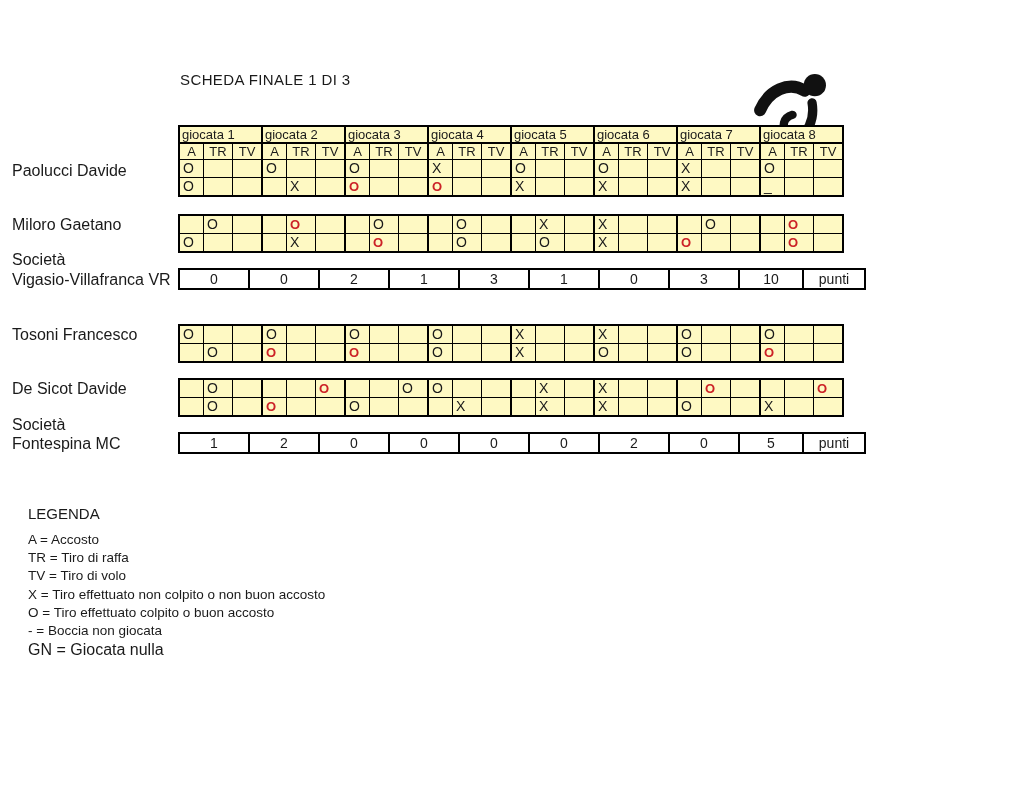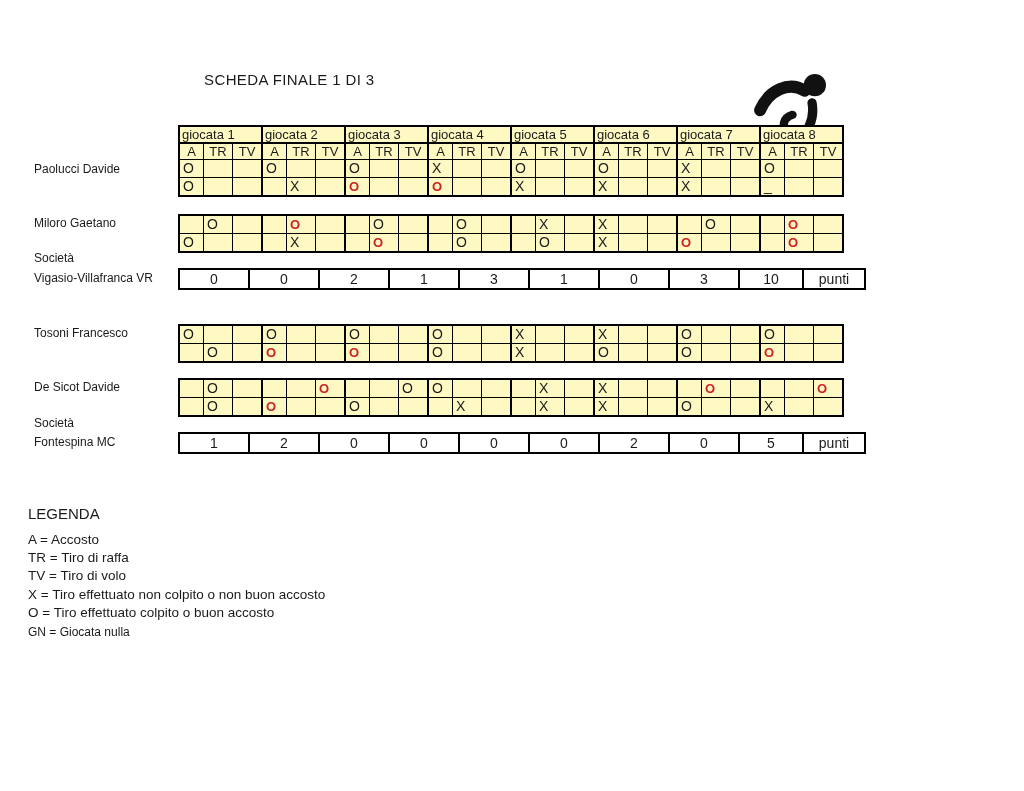--- a/index.html
+++ b/index.html
@@ -5,24 +5,24 @@
   :root{ --red:#cc2227; --ink:#1a1a1a; --line:#000; }
   html,body{margin:0;padding:0;}
   body{
     width:1024px;height:791px;background:#ffffff;position:relative;
     font-family:"Liberation Sans",sans-serif;color:var(--ink);
     overflow:hidden;
   }
   .abs{position:absolute;}
 
   
-  #page-title{left:180px;top:71px;font-size:15px;letter-spacing:.4px;margin-left:24px;}
-
-  
-  .side-label{left:34px;font-size:12px;white-space:nowrap;}
+  #page-title{left:180px;top:71px;font-size:15px;letter-spacing:.4px;}
+
+  
+  .side-label{left:12px;font-size:16px;white-space:nowrap;}
 
   
   table{border-collapse:collapse;table-layout:fixed;}
   .grid{border:2px solid var(--line);background:#fef9c3;}
   .grid th,.grid td{border:1px solid var(--line);padding:0;overflow:hidden;white-space:nowrap;}
   th.gh{border:2px solid var(--line);font-weight:400;font-size:13px;text-align:left;padding-left:2px;height:13px;}
   th.shot{font-weight:400;font-size:13px;text-align:center;height:13px;}
   .ca{width:20px;} .ctr{width:25px;} .ctv{width:25px;}
   .gs{border-left:2px solid var(--line) !important;}
   td.mk{height:17px;font-size:14px;line-height:15px;text-align:left;padding-left:3px;}
@@ -38,21 +38,21 @@
   .pts td{border:2px solid var(--line);height:18px;text-align:center;font-size:14px;padding:0;}
   .pts .pv{width:68px;} .pts .pt{width:62px;margin-left:25px;} .pts .pu{width:60px;border-radius:7px;}
   #pts-1{left:178px;top:268px;}
   #pts-2{left:178px;top:432px;}
 
   
   #legend{left:28px;top:505px;width:900px;}
   .legend-title{font-size:15px;margin:0 0 9px 0;}
   .legend-item{font-size:13.5px;line-height:18.2px;}
   .legend-item.super{color:var(--red);font-weight:700;font-size:12.5px;}
-  .legend-item.small{font-size:12px;line-height:20px;}
+  .legend-item.small{font-size:16px;line-height:20px;}
   .legend-note{font-size:13.5px;margin-top:1px;}
 
   
   #logo{left:753px;top:62px;width:94px;height:102px;}
   #logo svg{width:100%;height:100%;}
 </style>
 </head>
 <body>
 
 <div id="page-title" class="abs">SCHEDA FINALE 1 DI 3</div>
@@ -381,15 +381,16 @@
   </table>
 
 <div id="legend" class="abs">
   <div class="legend-title">LEGENDA</div>
   <div id="legend-items">
       <div class="legend-item">A = Accosto</div>
       <div class="legend-item">TR = Tiro di raffa</div>
       <div class="legend-item">TV = Tiro di volo</div>
       <div class="legend-item">X = Tiro effettuato non colpito o non buon accosto</div>
       <div class="legend-item">O = Tiro effettuato colpito o buon accosto</div>
+      <div class="legend-item">- = Boccia non giocata</div>
       <div class="legend-item small">GN = Giocata nulla</div>
     </div>
 </div>
 
 </body></html>

